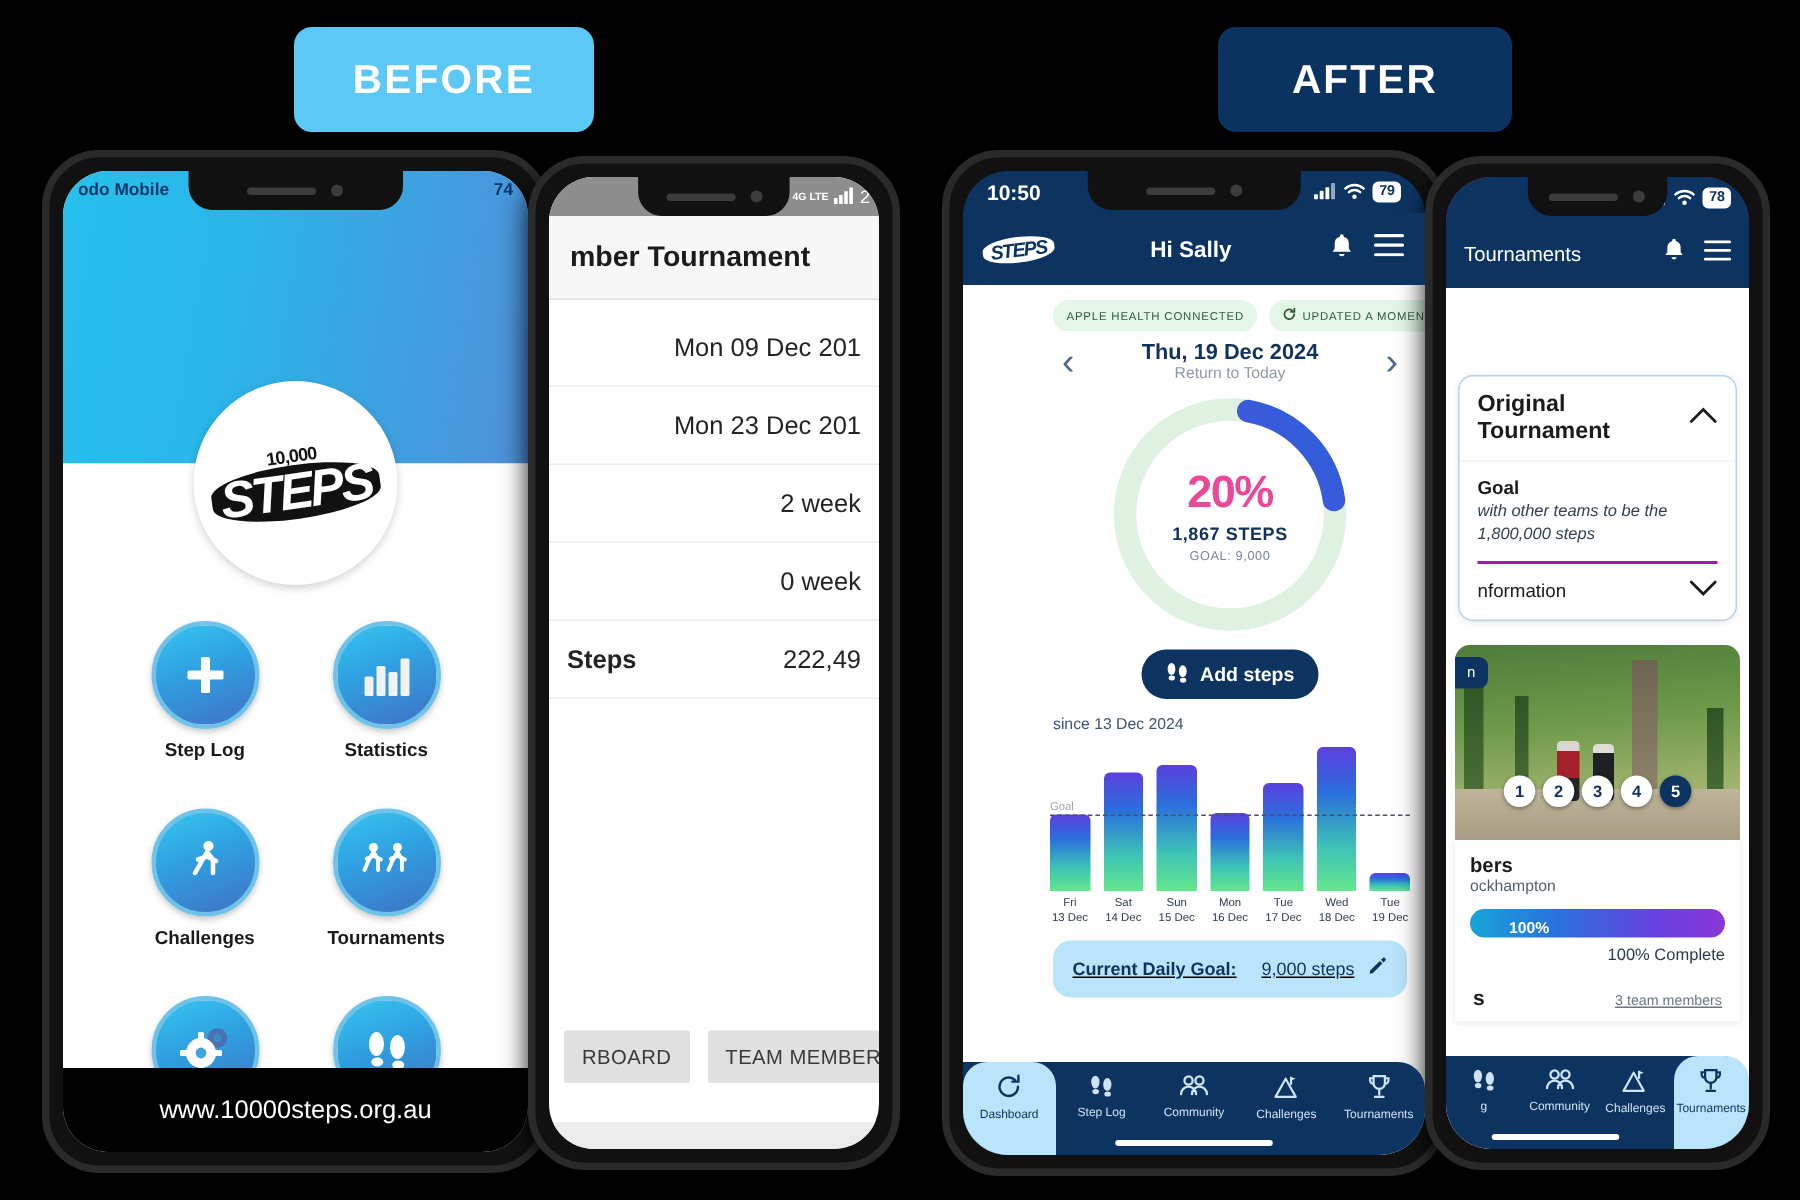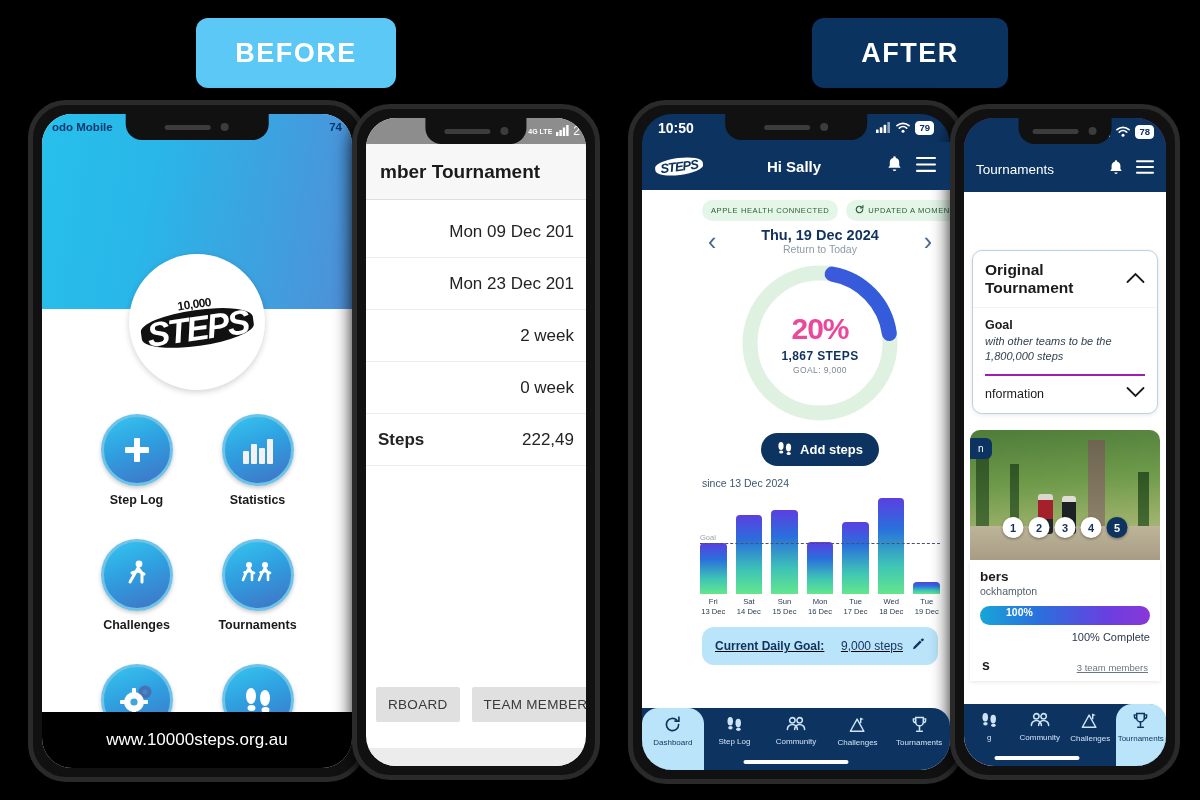--- a/index.html
+++ b/index.html
@@ -268,21 +268,21 @@
   }
   #p4-teamcard {
     margin:0 6px; background:#fff; padding:9px 10px 8px;
     box-shadow:0 1px 4px rgba(0,0,0,.10);
   }
   #p4-team-name { font-size:13.5px; font-weight:bold; color:#1b1b1b; }
   #p4-team-loc { font-size:10.5px; color:#54606c; margin-top:1px; }
   #p4-progress {
     position:relative; height:19px; border-radius:10px; margin-top:9px; overflow:hidden;
     background:linear-gradient(90deg,#18a5d8 0%,#2b6fdc 35%,#6a3fe0 75%,#8a37d8 100%);
-    display:flex; align-items:flex-start;
+    display:flex; align-items:flex-end;
   }
   #p4-progress span { color:#fff; font-size:10.5px; font-weight:bold; padding-left:26px; }
   #p4-complete { text-align:right; font-size:11px; color:#2a3a4d; margin-top:6px; }
   #p4-teamsrow {
     display:flex; align-items:flex-end; justify-content:space-between;
     margin-top:14px; padding:0 2px;
   }
   #p4-teams-h { font-size:14px; font-weight:bold; color:#1b1b1b; }
   #p4-teams-c { font-size:9.5px; color:#6a7682;text-decoration:underline; }
 </style>

